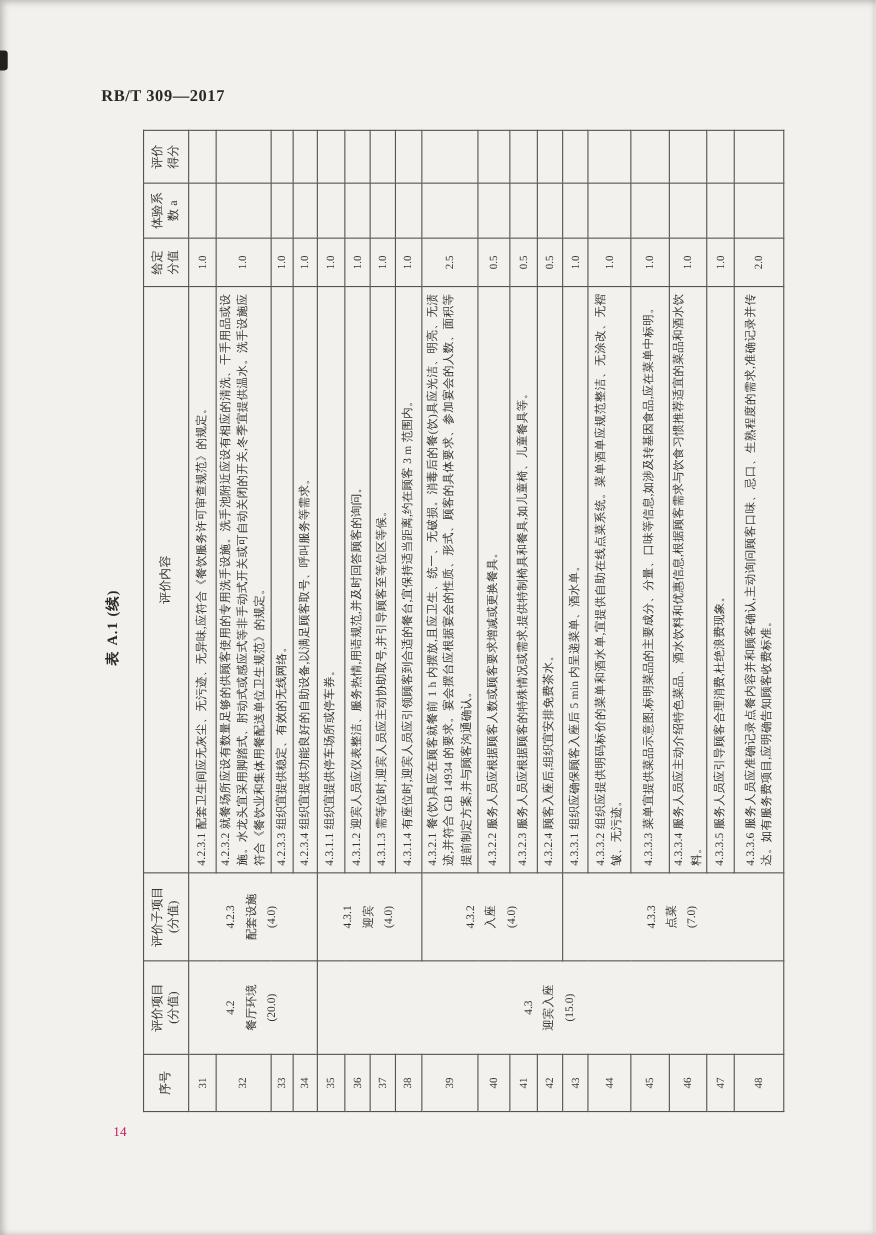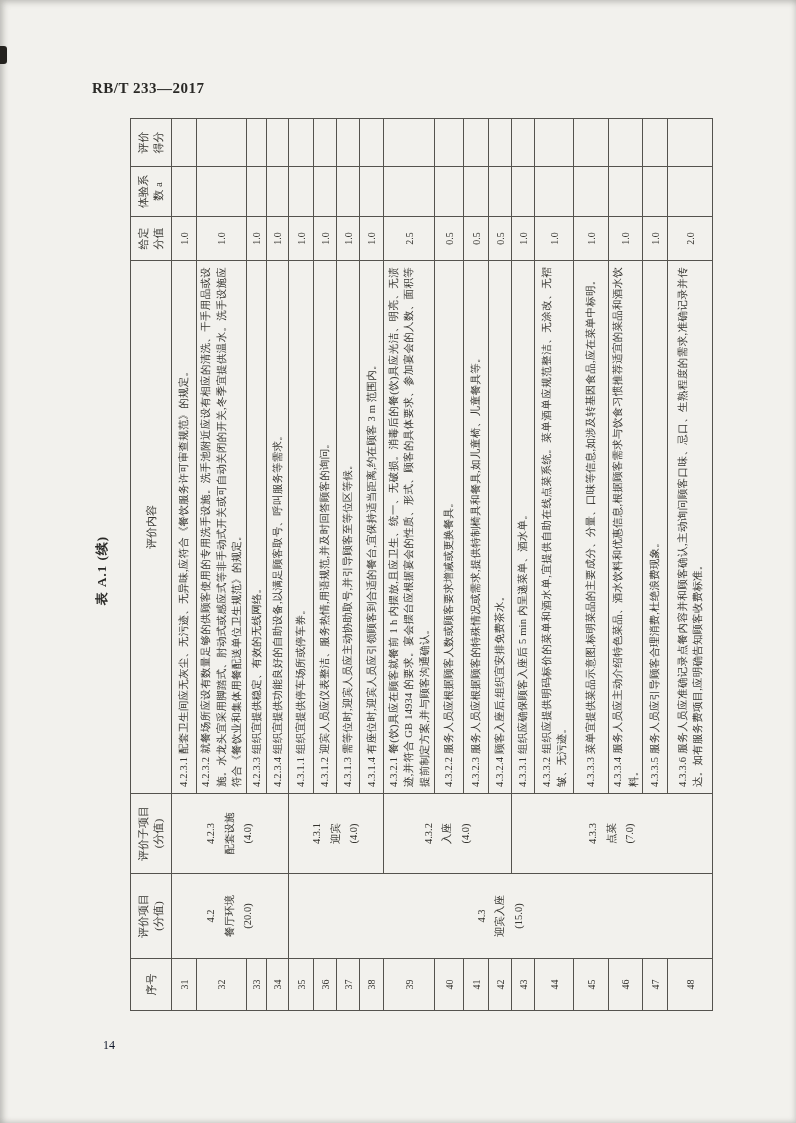--- a/index.html
+++ b/index.html
@@ -14,21 +14,21 @@
     box-shadow:inset 3px 2px 6px rgba(90,88,84,.35), inset -2px -2px 5px rgba(120,118,114,.18);
   }
   .corner-mark{
     position:absolute;left:0;top:46px;width:7px;height:18px;background:#23211e;border-radius:0 3px 3px 0;
   }
   .doc-number{
     position:absolute;left:92px;top:80px;
     font-size:15px;font-weight:bold;letter-spacing:.5px;color:#2a2926;
   }
   .page-number{
-    position:absolute;left:103px;top:1022px;font-size:12px;color:#0f172a;margin-top:16px;
+    position:absolute;left:103px;top:1022px;font-size:12px;color:#be185d;
   }
   
   .table-title{
     position:absolute;left:93px;top:648px;width:155px;
     transform-origin:0 0;transform:rotate(-90deg);
     text-align:center;font-size:13px;font-weight:bold;color:#2a2926;letter-spacing:1px;
   }
   
   .table-wrap{position:absolute;left:130px;top:119px;width:580px;height:893px;}
   .table-landscape{
@@ -54,21 +54,21 @@
     font-size:10.5px;line-height:15.5px;text-align:justify;padding:1px 6px;letter-spacing:.2px;
   }
   td.score-cell,td.coeff-cell,td.result-cell{font-size:10px;text-align:center;}
 </style>
 </head>
 <body>
 
 <div class="page-edge"></div>
 <div class="corner-mark"></div>
 
-<div class="doc-number">RB/T 233—2017</div>
+<div class="doc-number">RB/T 309—2017</div>
 
 <div class="table-title">表 A.1 (续)</div>
 
 <div class="table-wrap">
   <div class="table-landscape">
     <table class="eval">
       <colgroup>
           <col style="width: 52px;">
           <col style="width: 85px;">
           <col style="width: 80px;">

